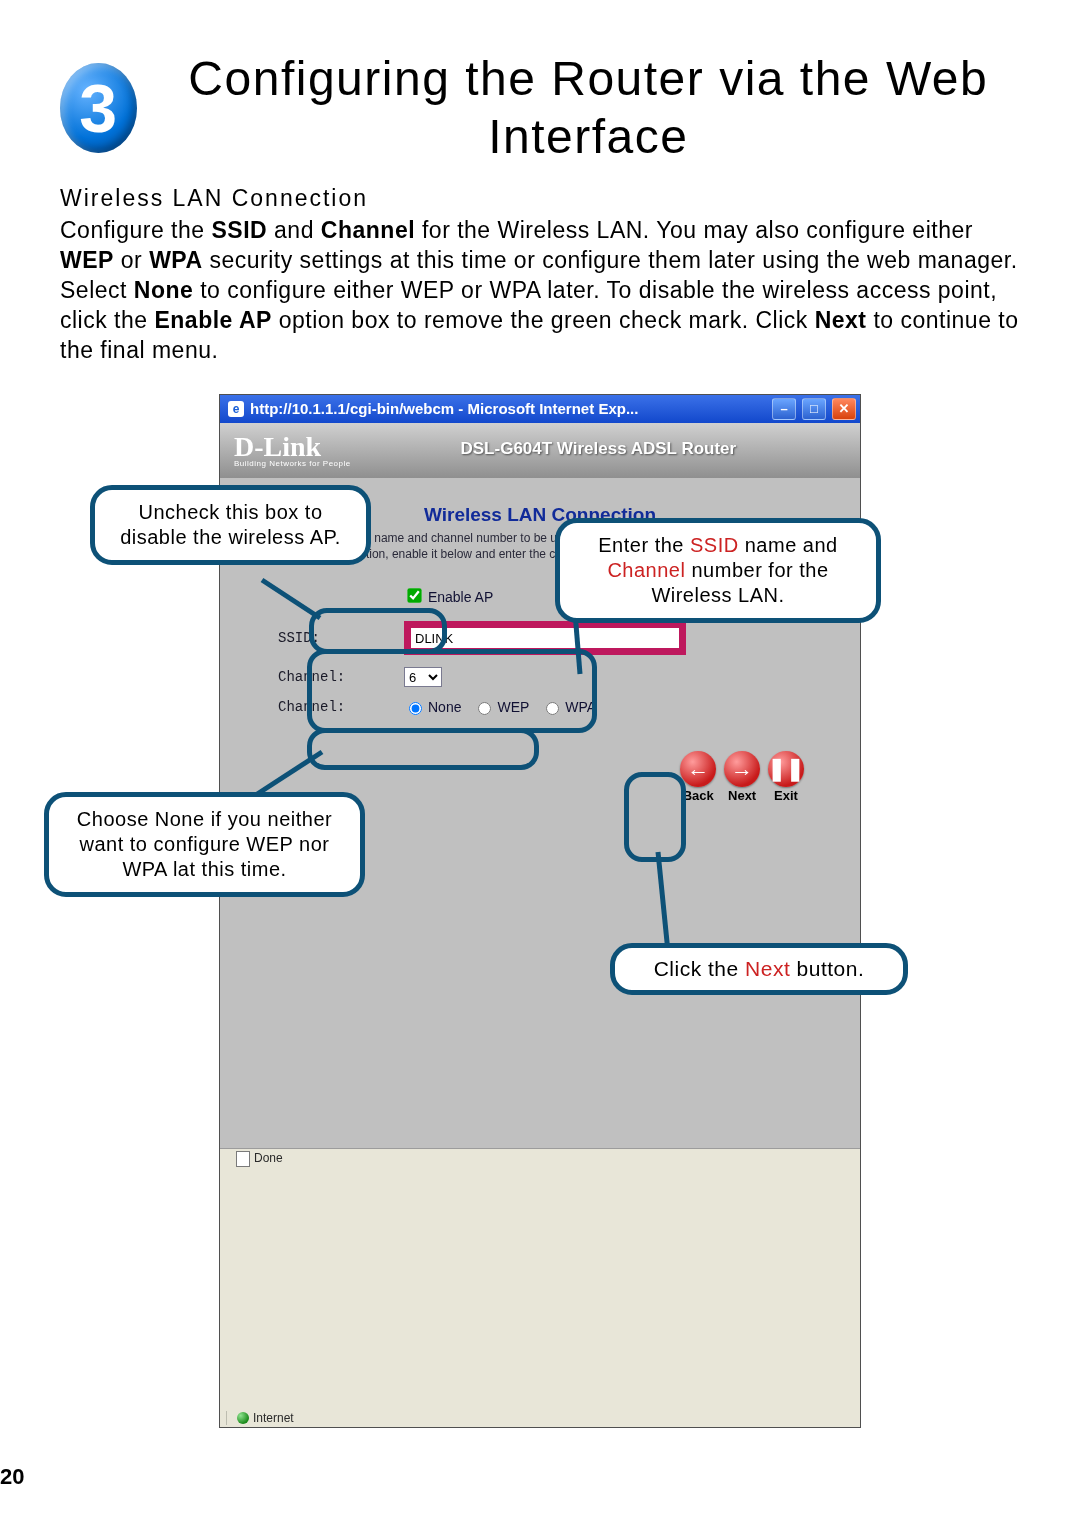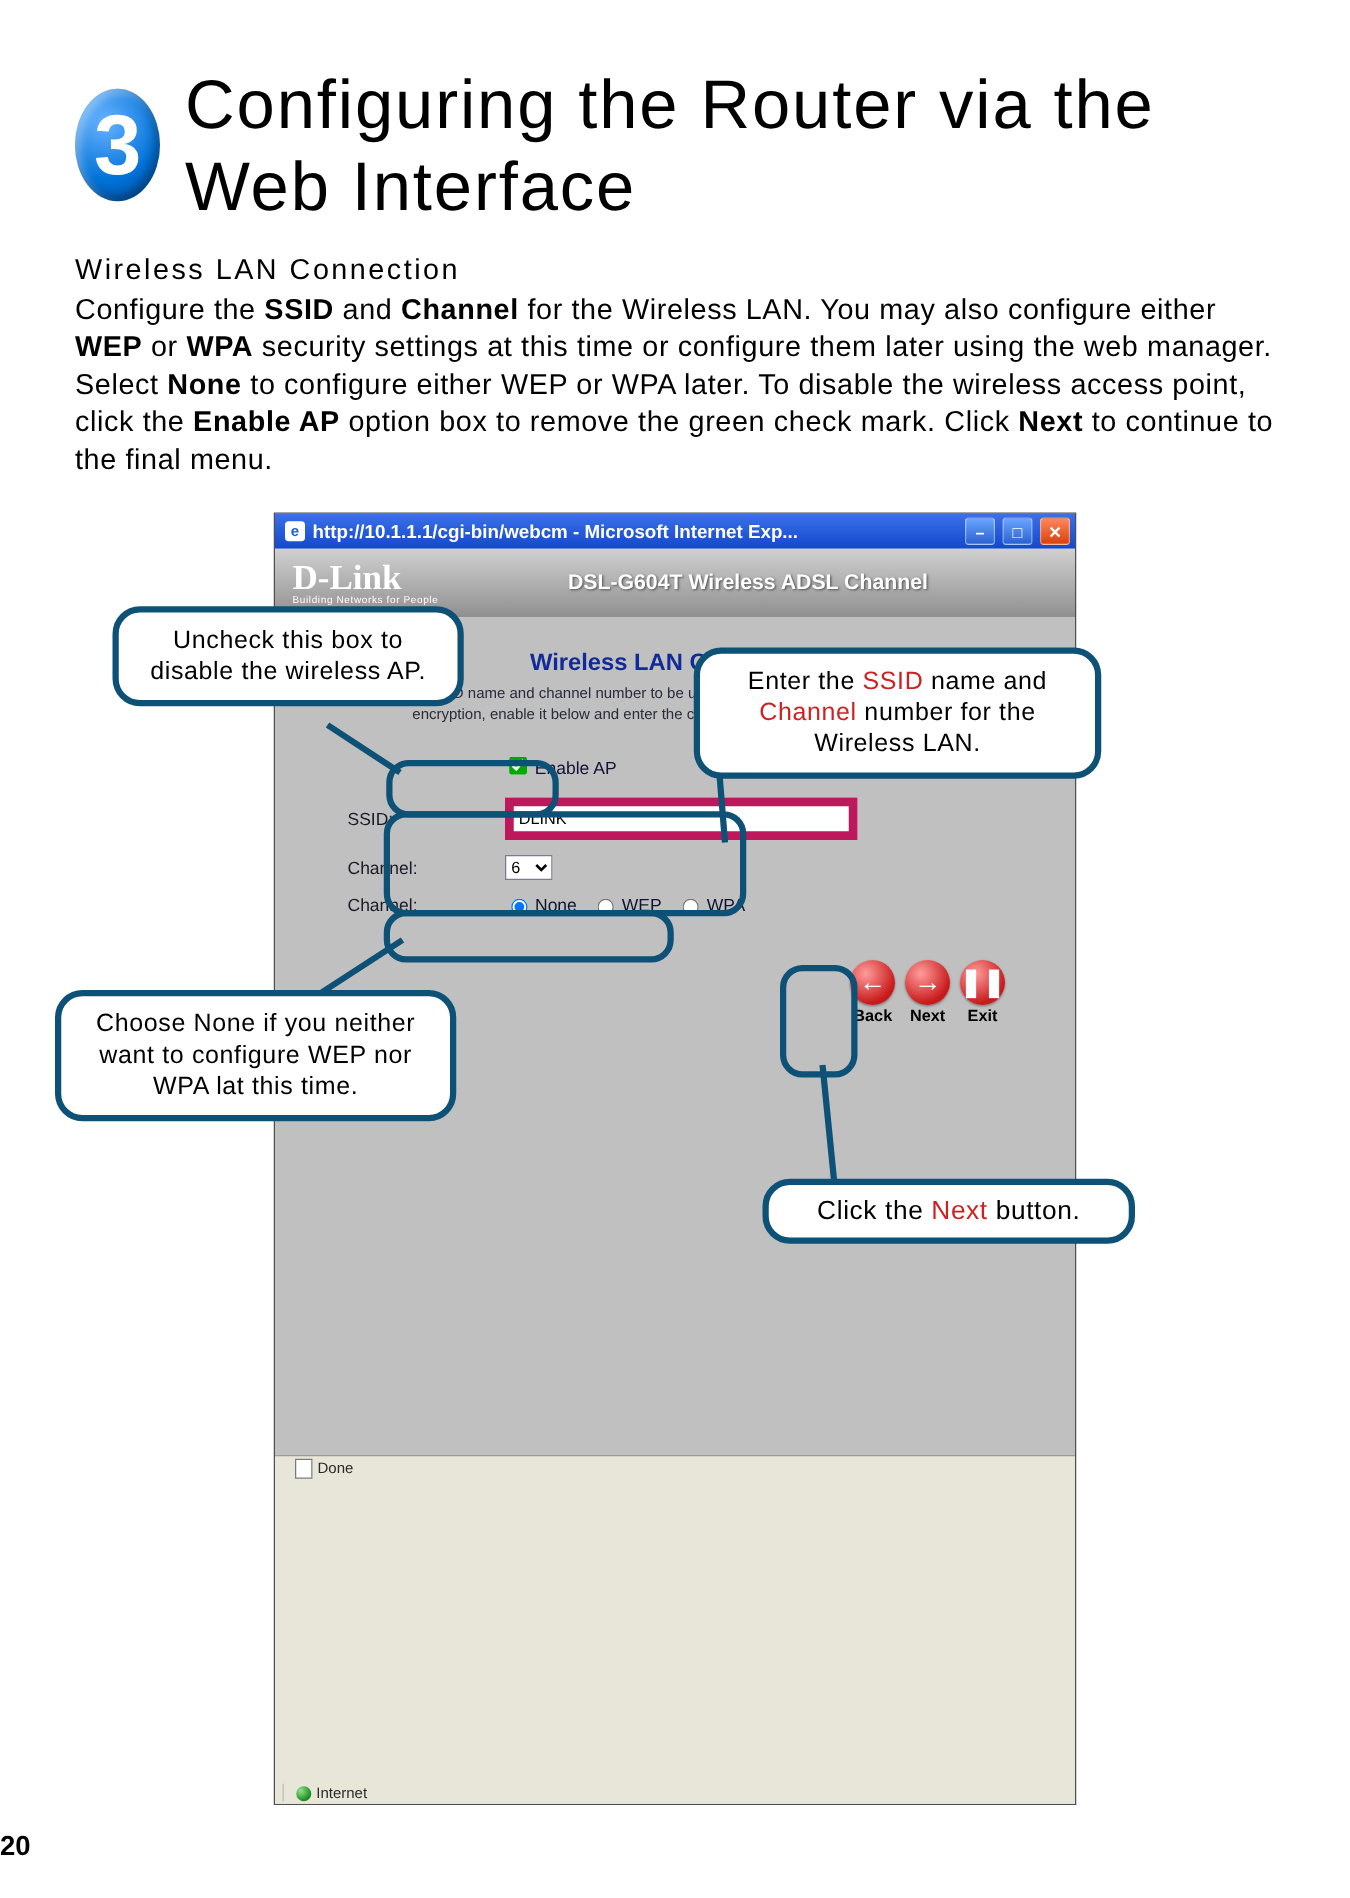--- a/index.html
+++ b/index.html
@@ -28,23 +28,24 @@
     width:90px; height:90px; border-radius:50%;
     background:radial-gradient(circle at 35% 30%, #66b3ff 0%, #0071d8 60%, #004c9c 100%);
     color:#fff;
     font-size:68px;
     font-weight:bold;
     display:flex; align-items:center; justify-content:center;
     box-shadow: inset -4px -4px 8px rgba(0,0,0,.3), inset 4px 4px 8px rgba(255,255,255,.4);
     font-family:Arial, sans-serif;
   }
   .step-title {
-    font-size:55px;
+    font-size:48px;
     letter-spacing:1.5px;
     line-height:1.2;
+    text-align:center;
   }
   
   .sub {
     font-size:23px;
     letter-spacing:2px;
     margin:16px 0 4px 0;
   }
   .intro {
     font-size:23px;
     line-height:1.3;
@@ -139,20 +140,21 @@
     display:flex;
     align-items:center;
     margin:12px 0;
   }
   .form-row .lab {
     width:160px;
     text-align:left;
     padding-left:34px;
     box-sizing:border-box;
     color:#1a1a28;
+    font-family:Liberation Mono, monospace;
   }
   .ssidbox {
     width:260px; height:20px;
     border:7px solid #be185d;
     background:#fff;
     padding:0 4px;
     font-size:13px;
   }
   .chanbox {
     width:38px; height:20px;
@@ -271,21 +273,21 @@
       <span class="win-btn">–</span>
       <span class="win-btn">□</span>
       <span class="win-btn close">✕</span>
     </div>
 
     <div class="brand-bar">
       <div>
         <span class="logo">D-Link</span>
         <span class="tag">Building Networks for People</span>
       </div>
-      <span class="model">DSL-G604T Wireless ADSL Channel</span>
+      <span class="model">DSL-G604T Wireless ADSL Router</span>
     </div>
 
     <div class="body">
       <div class="section-title">Wireless LAN Connection</div>
       <div class="section-desc">Enter the SSID name and channel number to be used for the Wireless LAN. If you wish to use encryption, enable it below and enter the correct values. Click Next to continue.</div>
 
       <div class="enable-row">
         <input type="checkbox" checked="" style="">
         <span>Enable AP</span>
       </div>

